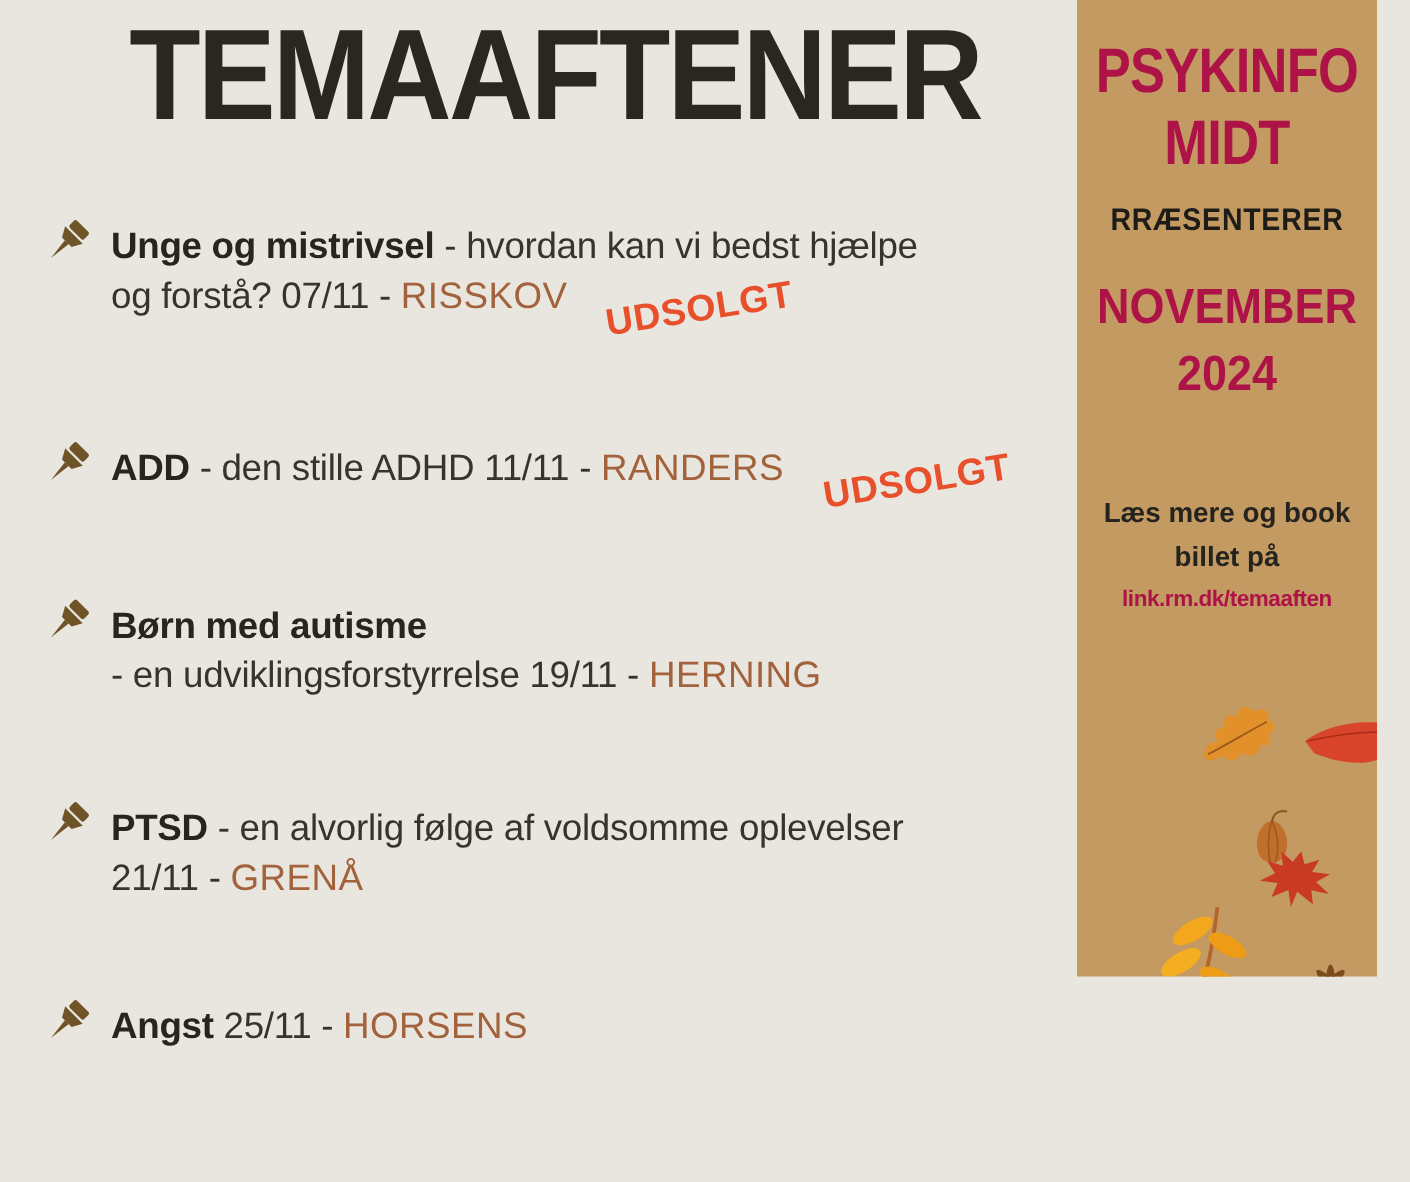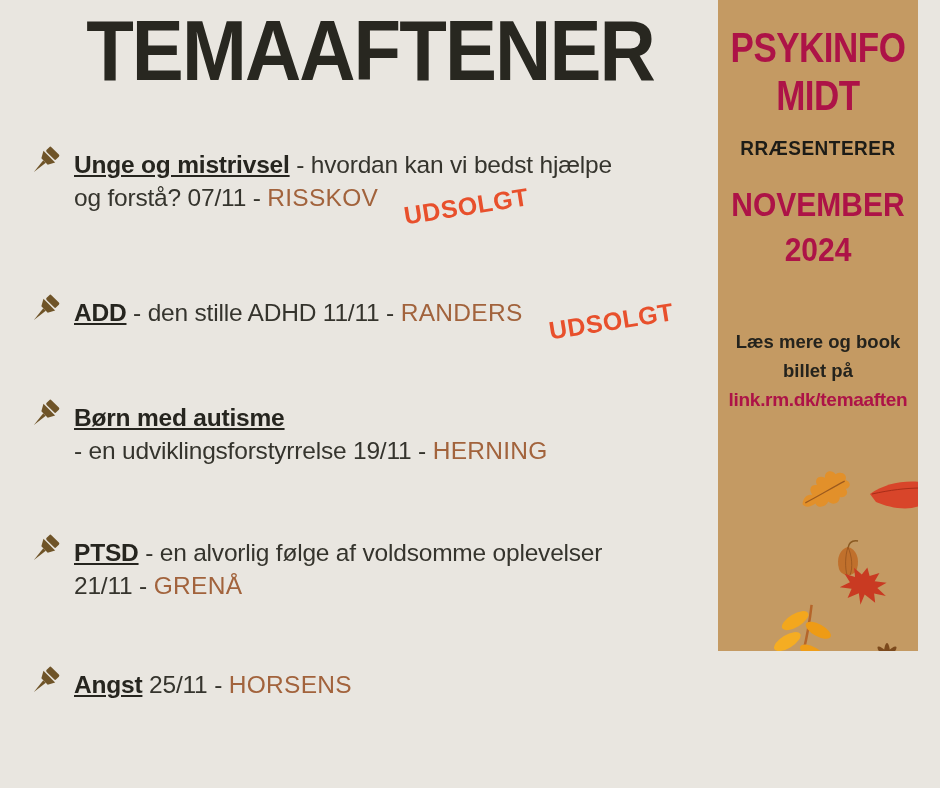--- a/index.html
+++ b/index.html
@@ -9,21 +9,21 @@
   
   .left { position:absolute; left:0; top:0; width:724px; height:788px; background:#e9e6e0; }
   .poster-title {
     position:absolute; top:8px; left:0; width:740px; text-align:center;
     font-size:82px; font-weight:800; color:#282720; letter-spacing:-2px;
     transform:scale(0.95,1.05); transform-origin:center top; line-height:1; white-space:nowrap;
   }
   .event { position:absolute; left:26px; display:flex; gap:12px; align-items:flex-start; width:700px; }
   .pin { width:36px; height:36px; flex:0 0 36px; margin-top:-4px; }
   .etext { font-size:24.5px; line-height:33px; color:#35342d; letter-spacing:-0.2px; }
-  .b   { font-weight:bold; color:#26251f;text-decoration:underline; }
+  .b   { font-weight:bold; color:#26251f; }
   .loc { font-weight:normal; color:#a2633c; letter-spacing:0.3px; }
   .soldout {
     display:inline-block; font-weight:bold; color:#e8502c; font-size:25px;
     transform:rotate(-9deg) translateY(9px); margin-left:24px; letter-spacing:0.5px;
   }
 
   
   .side { position:absolute; left:718px; top:0; width:200px; height:651px; background:#c49a63; overflow:hidden; }
   .brand {
     position:absolute; top:24px; left:0; width:200px; text-align:center;
@@ -37,21 +37,21 @@
   }
   .month {
     position:absolute; top:182px; left:0; width:200px; text-align:center;
     color:#ad1347; font-weight:800; font-size:30px; line-height:41px;
     transform:scaleY(1.1); transform-origin:center top;
   }
   .cta {
     position:absolute; top:327px; left:0; width:200px; text-align:center;
     color:#24231d; font-size:18.5px; line-height:29px; font-weight:700;
   }
-  .cta .link-line { color:#ad1347; font-size:19px; letter-spacing:-0.3px; }
+  .cta .link-line { color:#ad1347; font-size:15px; letter-spacing:-0.3px; }
 
   .deco { position:absolute; }
 </style>
 </head>
 <body>
 
 <div class="stage">
 
   <div class="left">
 

